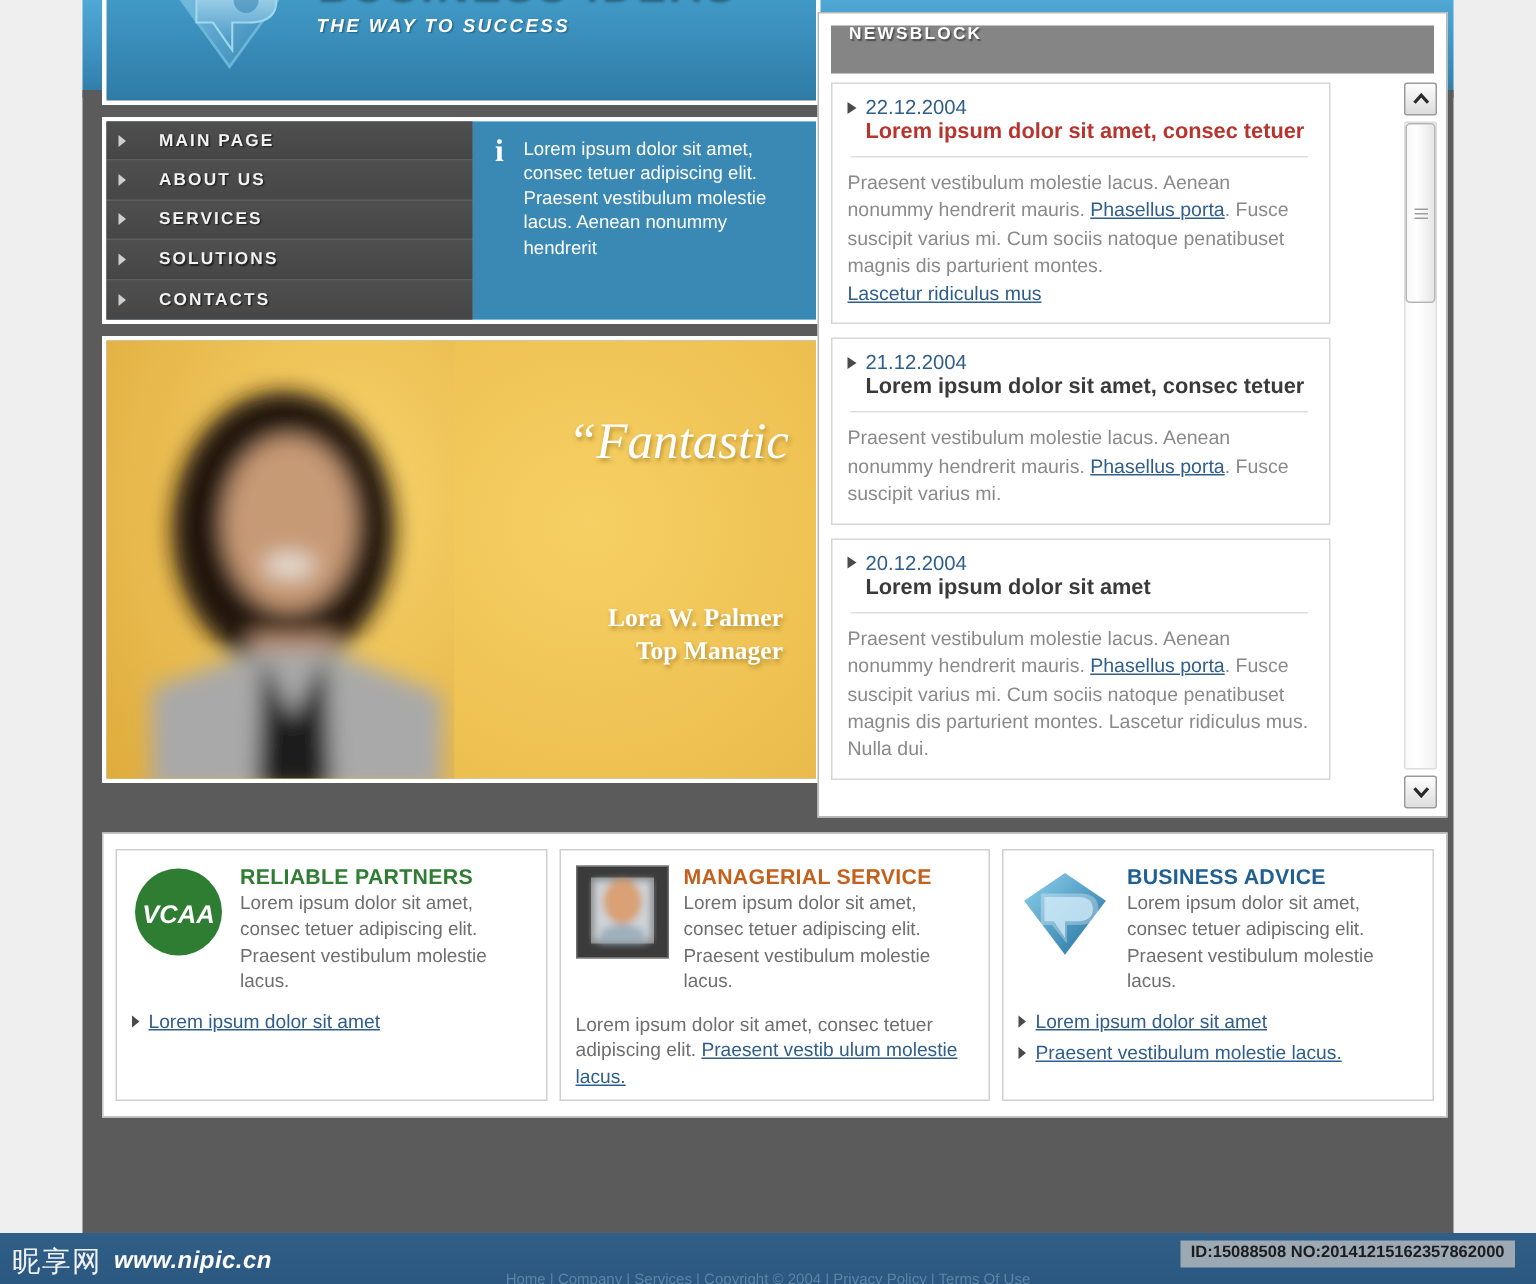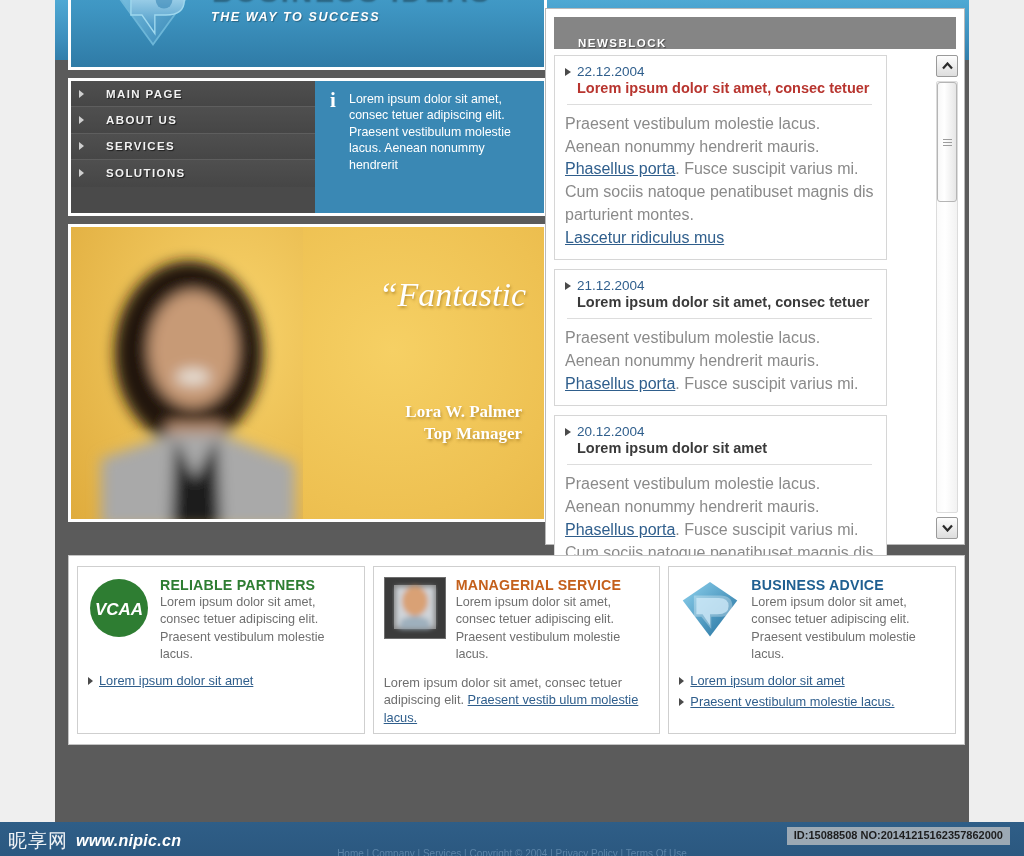--- a/index.html
+++ b/index.html
@@ -108,22 +108,22 @@
     color:#fff; font-family:"Liberation Serif", serif; font-weight:bold;
     font-size:17px; line-height:1.3; text-shadow:1px 2px 3px rgba(120,80,0,.45);
   }
 
   
   .rightcol {
     position:absolute; left:490px; top:8px; width:420px; height:537px;
     background:#fff; border:1px solid #b9b9b9; padding:6px;
   }
   .nb-head {
-    height:32px; background:#858585; display:flex; align-items:flex-end;
-    padding-left:24px; margin:2px 2px 0 2px;
+    height:32px; background:#858585; display:flex; align-items:flex-start;
+    padding-left:12px; margin:2px 2px 0 2px;
   }
   .nb-head-lbl {
     color:#fff; font-weight:bold; font-size:11.5px; letter-spacing:1.5px;
     text-shadow:1px 1px 1px rgba(0,0,0,.45);
   }
   .nb-body { display:flex; margin-top:6px; height:484px;gap:43px; }
   .nb-list { width:372px; padding:0 0 0 2px; }
   .news-item {
     border:1px solid #d6d6d6; background:#fff; padding:8px 12px 10px 10px;
     margin-bottom:9px;
@@ -131,21 +131,21 @@
   .news-date-row { display:flex; align-items:center; gap:6px; }
   .news-tri {
     width:0;height:0;
     border-left:6px solid #4a4a4a; border-top:4.5px solid transparent; border-bottom:4.5px solid transparent;
   }
   .news-date { color:#2f5e8c; font-size:13.5px; }
   .news-title { font-weight:bold; font-size:14.5px; margin:1px 0 0 12px; }
   .news-title.accent { color:#b8352f; }
   .news-title.plain  { color:#3a3a3a; }
   .news-rule { border-top:1px solid #dddddd; margin:8px 2px 8px 2px; }
-  .news-body { color:#8a8a8a; font-size:16px; line-height:1.42; }
+  .news-body { color:#8a8a8a; font-size:13px; line-height:1.42; }
   .news-body a, .news-link {
     color:#2f5e8c; text-decoration:underline; cursor:pointer;
   }
 
   
   .sb { width:24px; margin-left:6px; position:relative; }
   .sb-btn {
     width:22px;height:22px;border:1px solid #9a9a9a;border-radius:2px;
     background:linear-gradient(180deg,#fdfdfd,#dddddd);
     display:flex;align-items:center;justify-content:center;cursor:pointer;
@@ -270,20 +270,24 @@
             <span class="nav-arrow"></span>
             <span class="nav-lbl">ABOUT US</span>
           </div>
           <div class="nav-item">
             <span class="nav-arrow"></span>
             <span class="nav-lbl">SERVICES</span>
           </div>
           <div class="nav-item">
             <span class="nav-arrow"></span>
             <span class="nav-lbl">SOLUTIONS</span>
+          </div>
+          <div class="nav-item">
+            <span class="nav-arrow"></span>
+            <span class="nav-lbl">CONTACTS</span>
           </div>
         </div>
         <div class="infobox">
           <div class="info-i">i</div>
           <div class="info-txt">Lorem ipsum dolor sit amet, consec tetuer adipiscing elit. Praesent vestibulum molestie lacus. Aenean nonummy hendrerit</div>
         </div>
       </div>
 
       <div class="hero">
         <div class="hero-photo">

